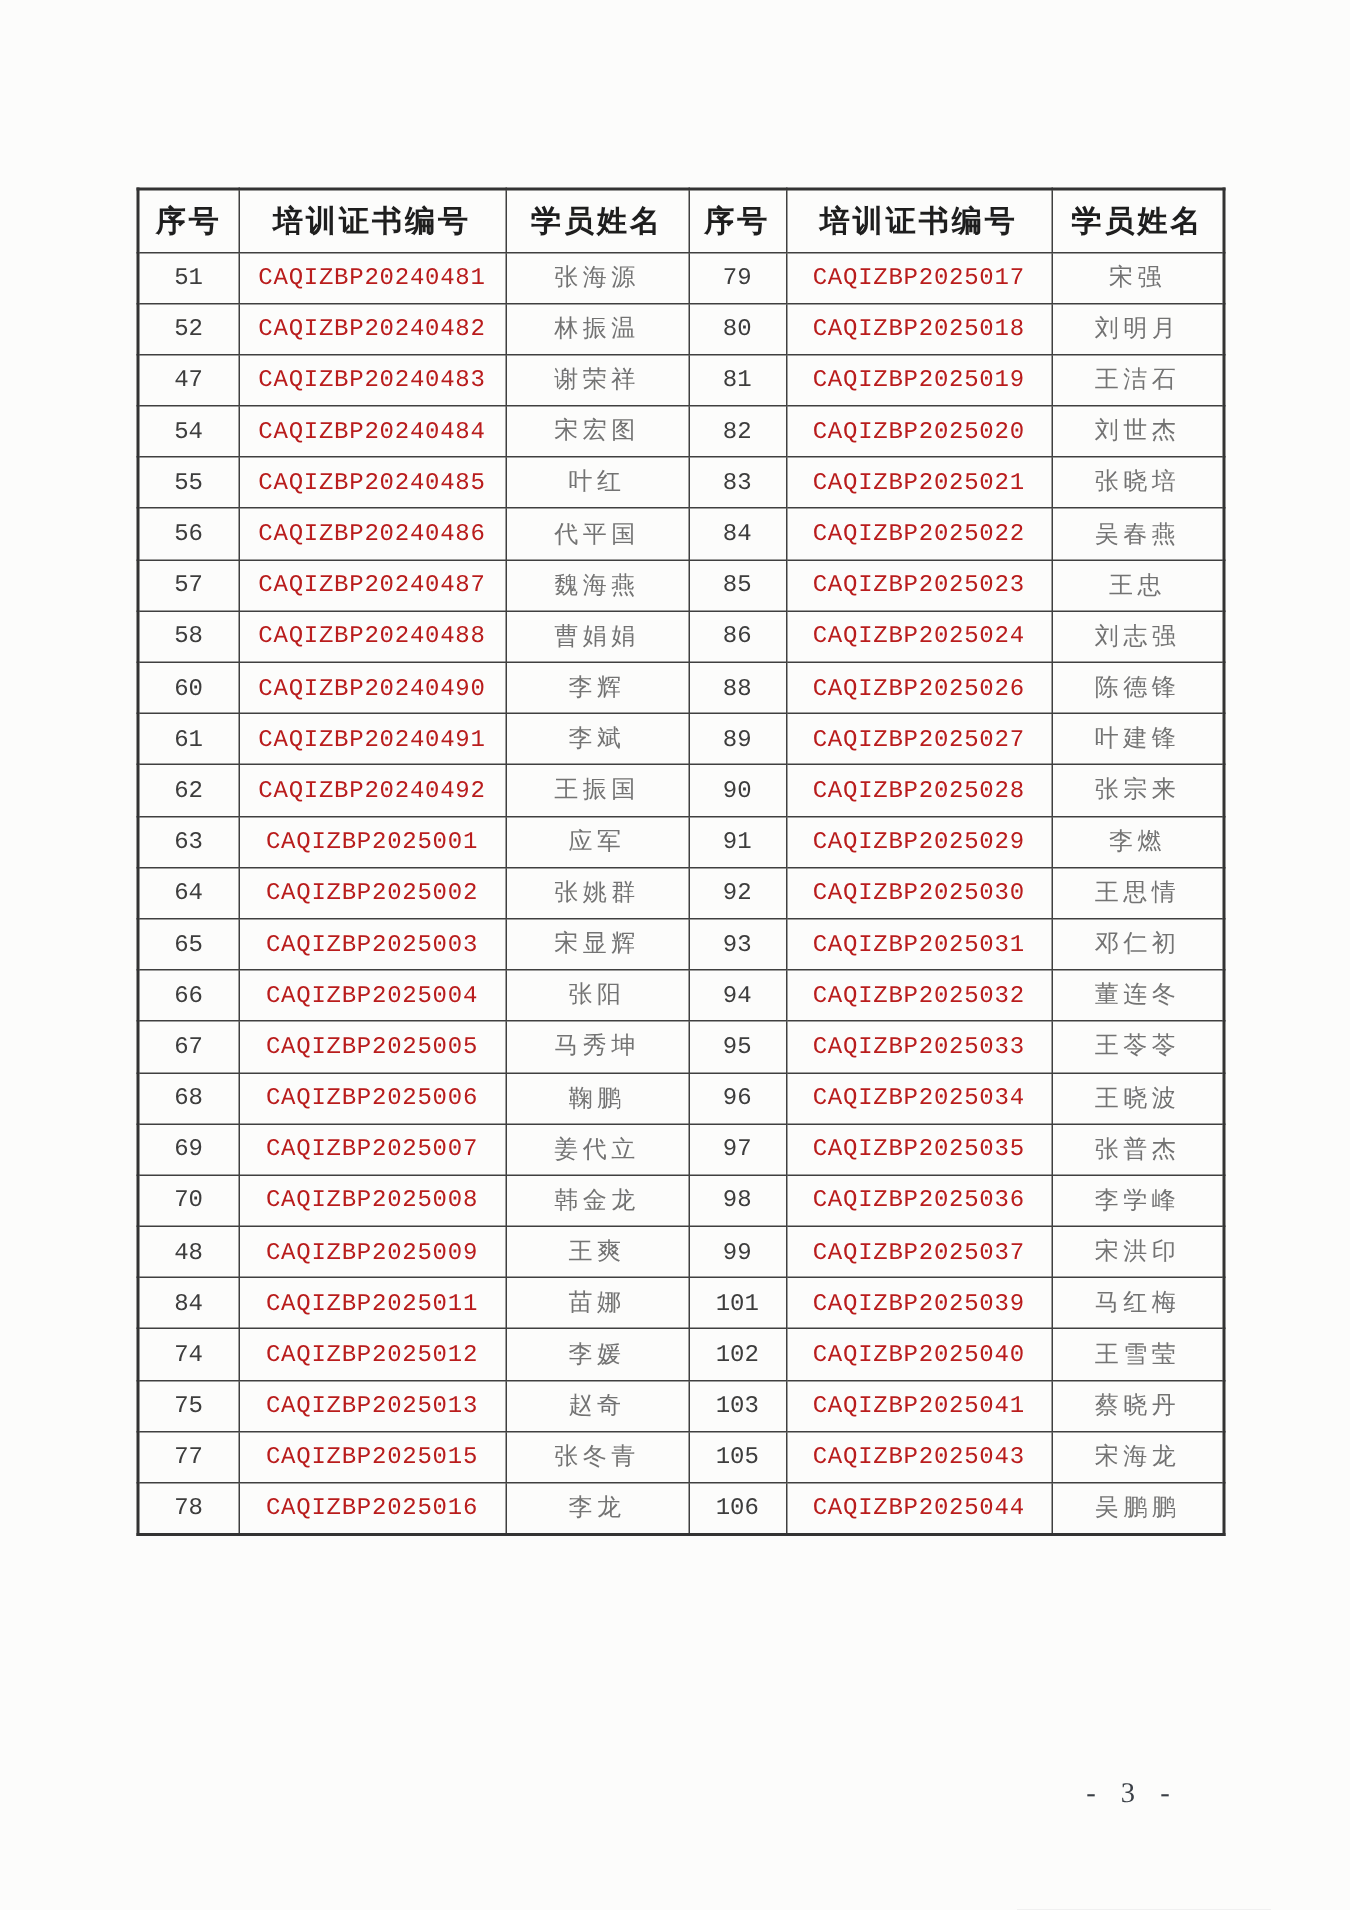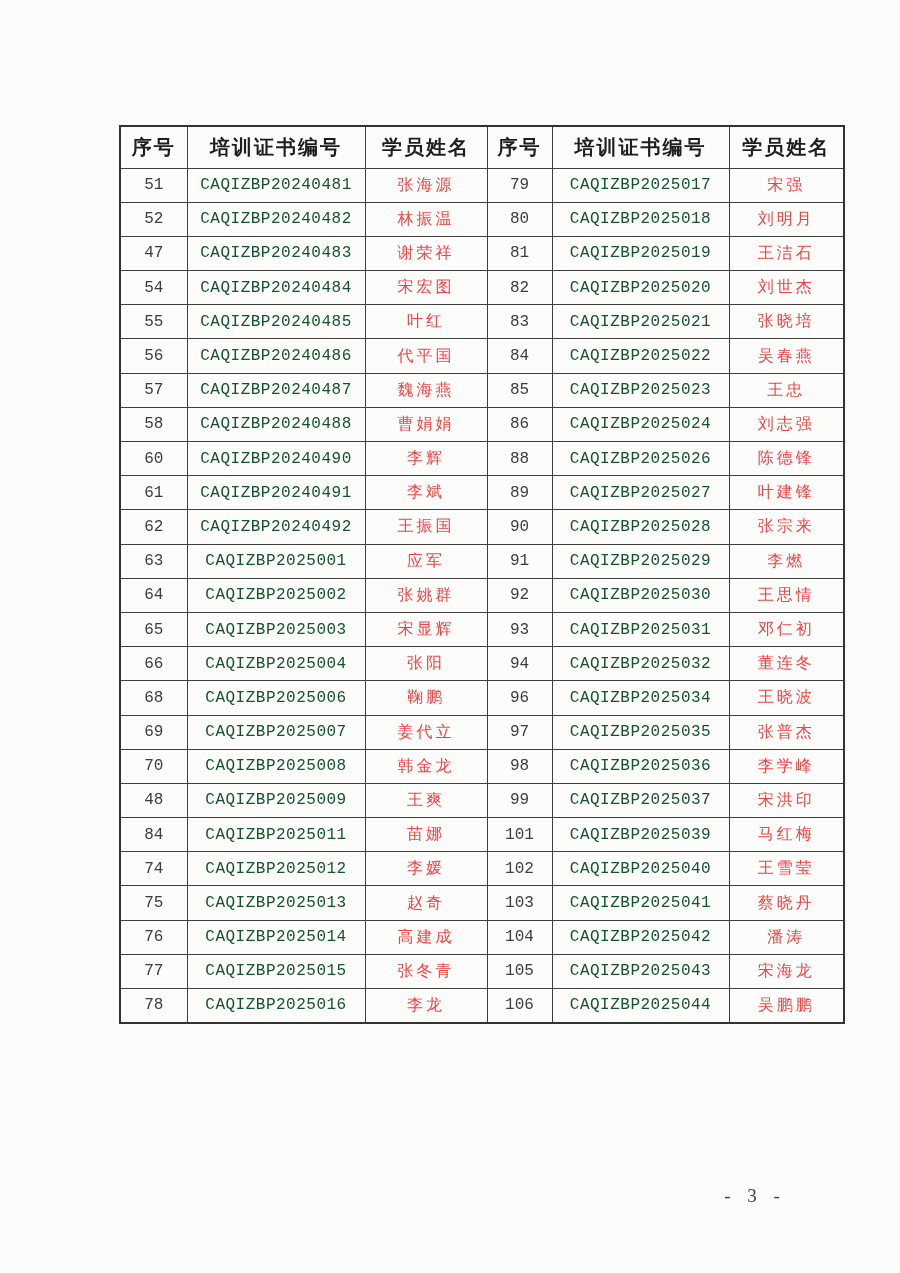--- a/index.html
+++ b/index.html
@@ -19,21 +19,20 @@
   }
 
   table.roster {
     position: absolute;
     left: 91px;
     top: 125px;
     width: 724px;
     border-collapse: collapse;
     table-layout: fixed;
     background: transparent;
-    margin-left: 28px;
   }
 
   table.roster th,
   table.roster td {
     border: 1px solid #3f3f3f;
     text-align: center;
     vertical-align: middle;
     overflow: hidden;
     white-space: nowrap;
   }
@@ -54,28 +53,28 @@
   td.col-no {
     font-family: Liberation Mono, monospace;
     font-size: 16px;
     color: #3d3d3d;
   }
 
   td.col-cert {
     font-family: "Liberation Mono", "DejaVu Sans Mono", monospace;
     font-size: 16px;
     letter-spacing: 0.5px;
-    color: #14532d;
+    color: #b91c1c;
   }
 
   td.col-name {
     font-family: "Liberation Serif", serif;
     font-size: 16px;
     letter-spacing: 3px;
-    color: #ef4444;
+    color: #737373;
   }
 
   
   .w-no1   { width: 67px; }
   .w-cert1 { width: 178px; }
   .w-name1 { width: 122px; }
   .w-no2   { width: 65px; }
   .w-cert2 { width: 177px; }
   .w-name2 { width: 115px; }
 
@@ -222,20 +221,28 @@
         </tr>
         <tr>
           <td class="col-no">66</td>
           <td class="col-cert">CAQIZBP2025004</td>
           <td class="col-name">张阳</td>
           <td class="col-no">94</td>
           <td class="col-cert">CAQIZBP2025032</td>
           <td class="col-name">董连冬</td>
         </tr>
         <tr>
+          <td class="col-no">67</td>
+          <td class="col-cert">CAQIZBP2025005</td>
+          <td class="col-name">马秀坤</td>
+          <td class="col-no">95</td>
+          <td class="col-cert">CAQIZBP2025033</td>
+          <td class="col-name">王苓苓</td>
+        </tr>
+        <tr>
           <td class="col-no">68</td>
           <td class="col-cert">CAQIZBP2025006</td>
           <td class="col-name">鞠鹏</td>
           <td class="col-no">96</td>
           <td class="col-cert">CAQIZBP2025034</td>
           <td class="col-name">王晓波</td>
         </tr>
         <tr>
           <td class="col-no">69</td>
           <td class="col-cert">CAQIZBP2025007</td>
@@ -278,28 +285,20 @@
         </tr>
         <tr>
           <td class="col-no">75</td>
           <td class="col-cert">CAQIZBP2025013</td>
           <td class="col-name">赵奇</td>
           <td class="col-no">103</td>
           <td class="col-cert">CAQIZBP2025041</td>
           <td class="col-name">蔡晓丹</td>
         </tr>
         <tr>
-          <td class="col-no">76</td>
-          <td class="col-cert">CAQIZBP2025014</td>
-          <td class="col-name">高建成</td>
-          <td class="col-no">104</td>
-          <td class="col-cert">CAQIZBP2025042</td>
-          <td class="col-name">潘涛</td>
-        </tr>
-        <tr>
           <td class="col-no">77</td>
           <td class="col-cert">CAQIZBP2025015</td>
           <td class="col-name">张冬青</td>
           <td class="col-no">105</td>
           <td class="col-cert">CAQIZBP2025043</td>
           <td class="col-name">宋海龙</td>
         </tr>
         <tr>
           <td class="col-no">78</td>
           <td class="col-cert">CAQIZBP2025016</td>

